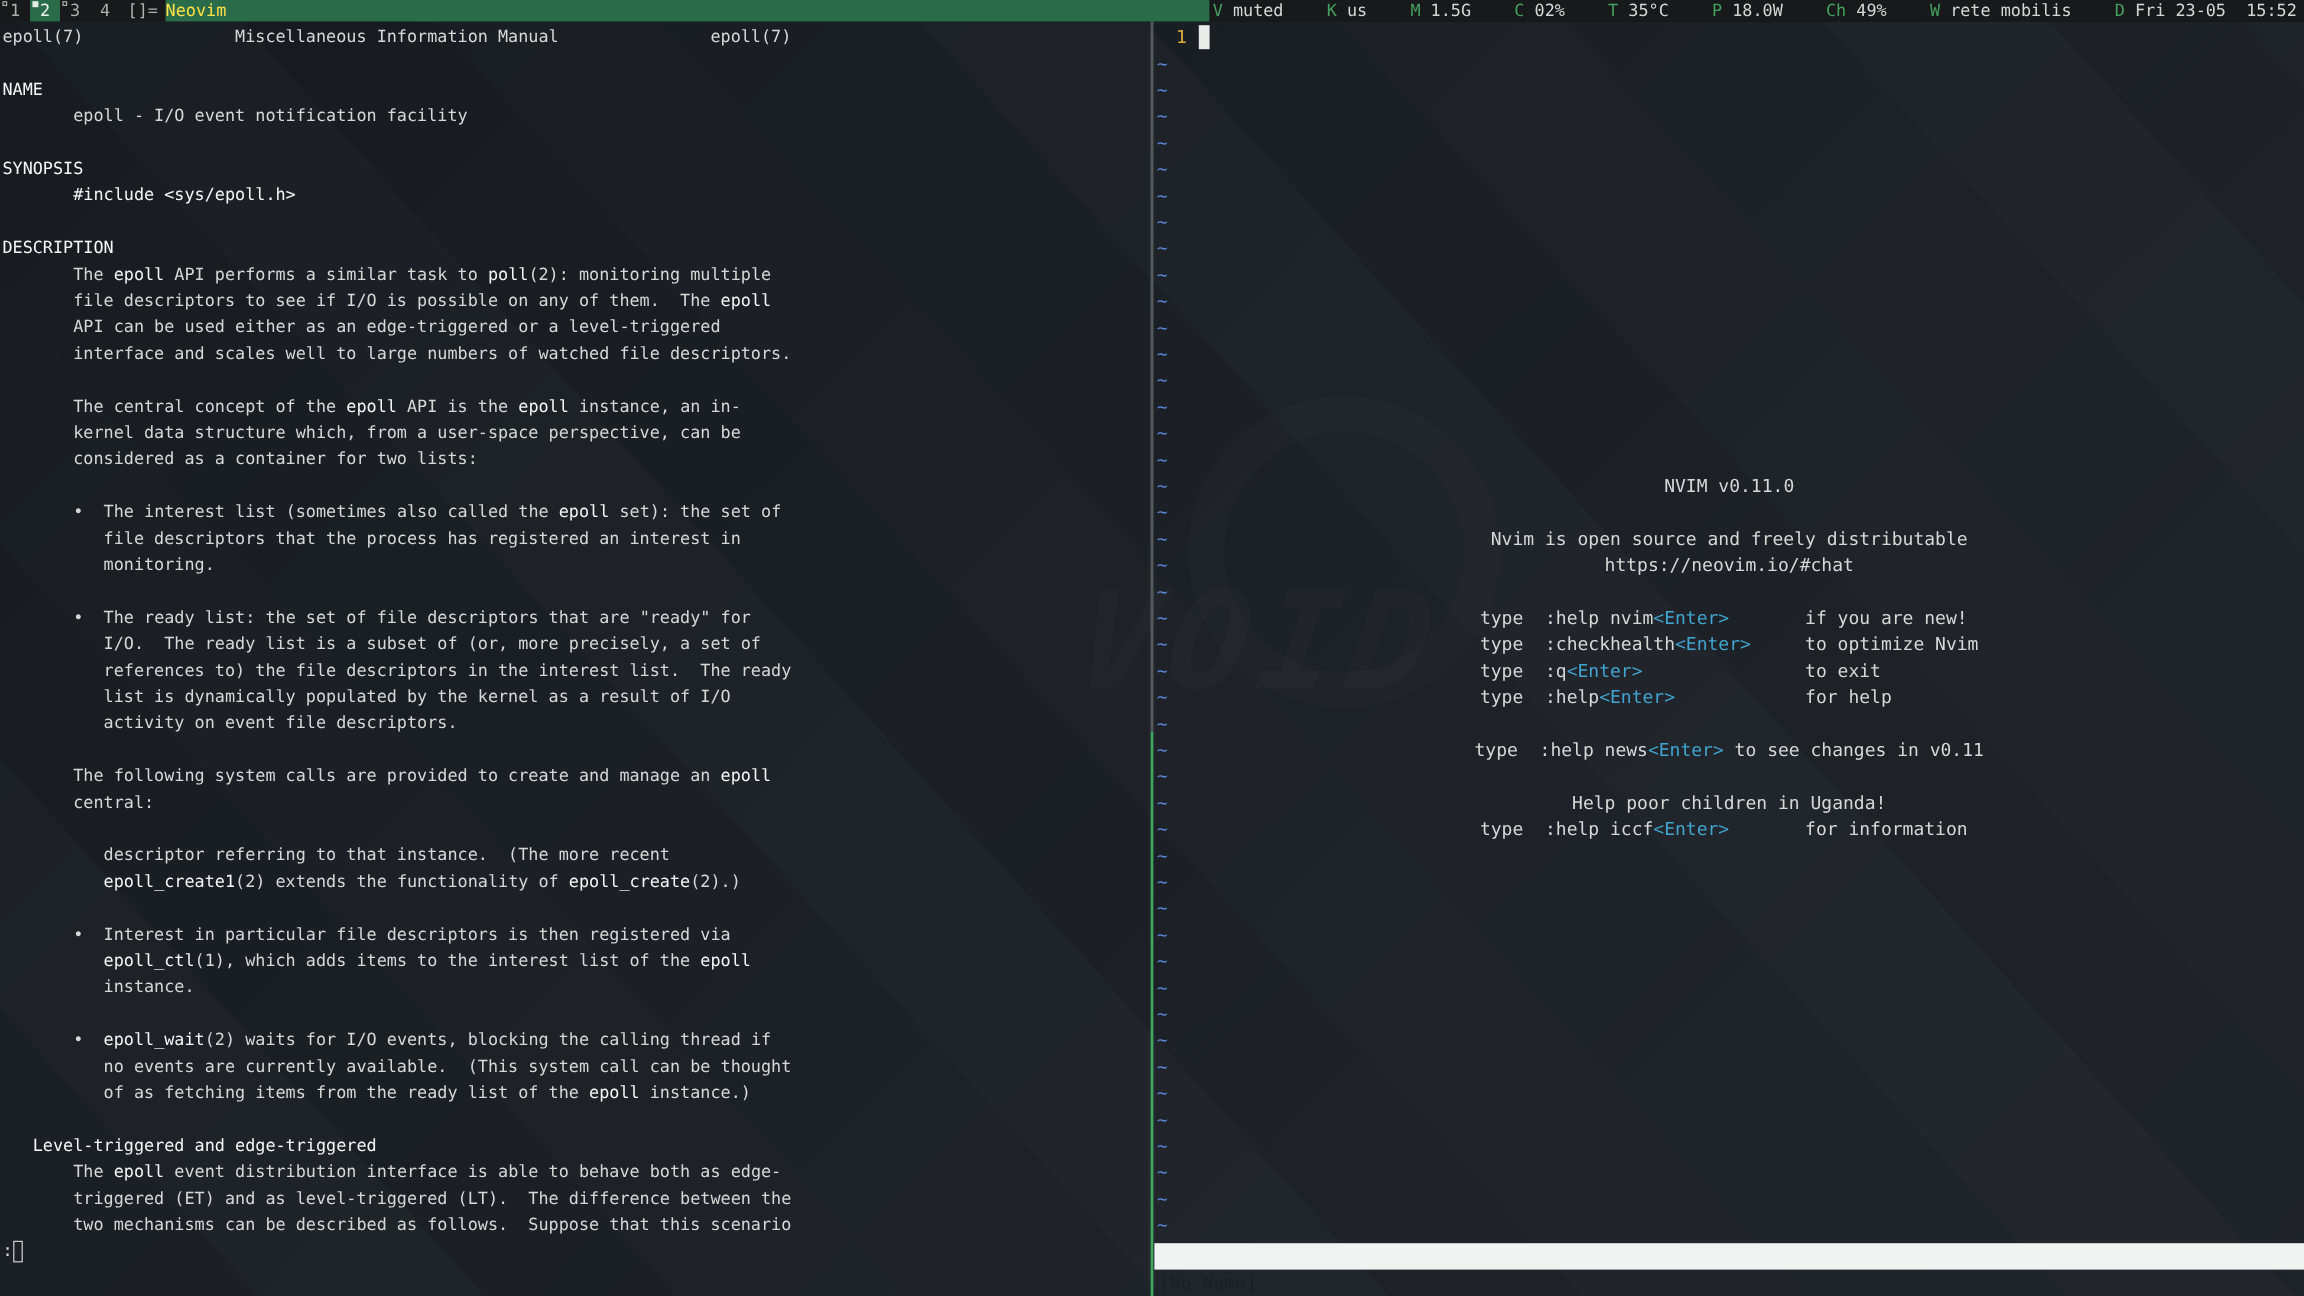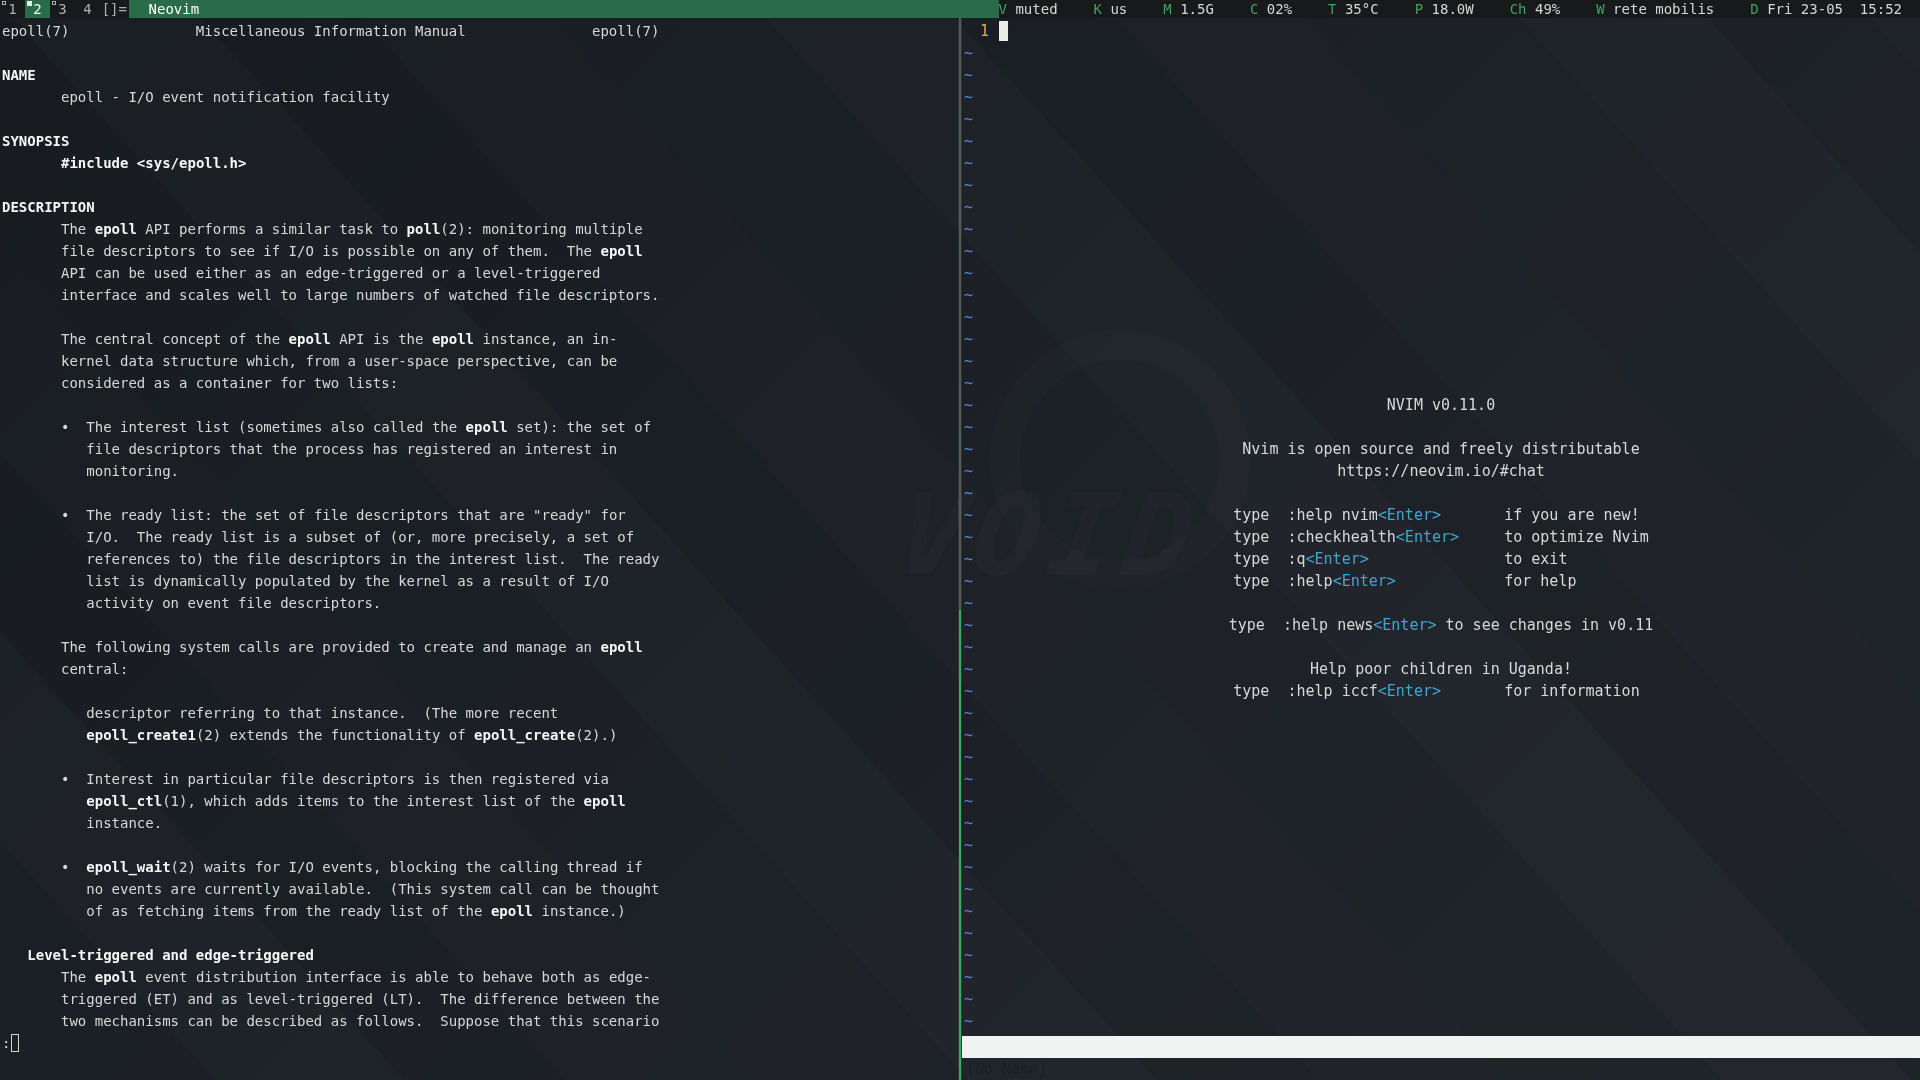--- a/index.html
+++ b/index.html
@@ -23,31 +23,31 @@
     color:rgba(255,255,255,0.032);transform:skewX(-8deg);user-select:none;}
   
   .bar{position:absolute;left:0;top:0;width:1920px;height:18px;background:#17191a;
     display:flex;align-items:stretch;font-size:14px;line-height:18px;color:#a9b1ab;}
   .tag{position:relative;width:25px;text-align:center;}
   .tag.sel{background:#2a6b4a;color:#eef2ee;}
   .sq{position:absolute;left:2px;top:1px;width:5px;height:5px;}
   .sq.filled{background:#e8ece8;}
   .sq.hollow{border:1px solid #a9b1ab;width:4px;height:4px;}
   .ltsymbol{width:38px;text-align:center;}
-  .wintitle{flex:0 0 auto;width:870px;background:#2a6b4a;color:#ffffff;padding-left:20px;white-space:pre;}
-  .statusmods{flex:1;display:flex;justify-content:flex-end;gap:36px;padding-right:18px;
+  .wintitle{flex:0 0 auto;width:870px;background:#2a6b4a;color:#fde047;padding-left:0;white-space:pre;}
+  .statusmods{flex:1;display:flex;justify-content:flex-end;gap:36px;padding-right:6px;
     background:#17191a;white-space:pre;color:#d4d8d4;}
   .statusmods .k{color:#44a05f;}
   
   .term-window{position:absolute;left:0;top:18px;width:958px;height:1062px;
     background:rgba(10,14,18,0.38);}
   .term-content{position:absolute;left:2px;top:2px;right:0;bottom:0;
     font-size:14px;line-height:22px;color:#d6d8d6;}
   .tline{white-space:pre;height:22px;}
-  .tline .b{font-weight:bold;color:#f5f6f5;}
+  .tline .b{font-weight:normal;color:#f5f6f5;}
   .tline .u{}
   .prompt-line{white-space:pre;height:22px;display:flex;align-items:center;}
   .hollow-cursor{display:inline-block;width:8px;height:18px;border:1px solid #cfd3cf;margin-left:1px;}
   
   .vsep-gray{position:absolute;left:959px;top:18px;width:2px;height:592px;background:#565d58;}
   .vsep-green{position:absolute;left:959px;top:610px;width:2px;height:470px;background:#3aad5c;}
   
   .nvim-window{position:absolute;left:962px;top:18px;width:958px;height:1062px;
     background:rgba(10,14,18,0.38);display:flex;flex-direction:column;}
   .nvim-rows{flex:1;overflow:hidden;padding-top:2px;font-size:15px;line-height:22px;color:#d6d8d6;}

